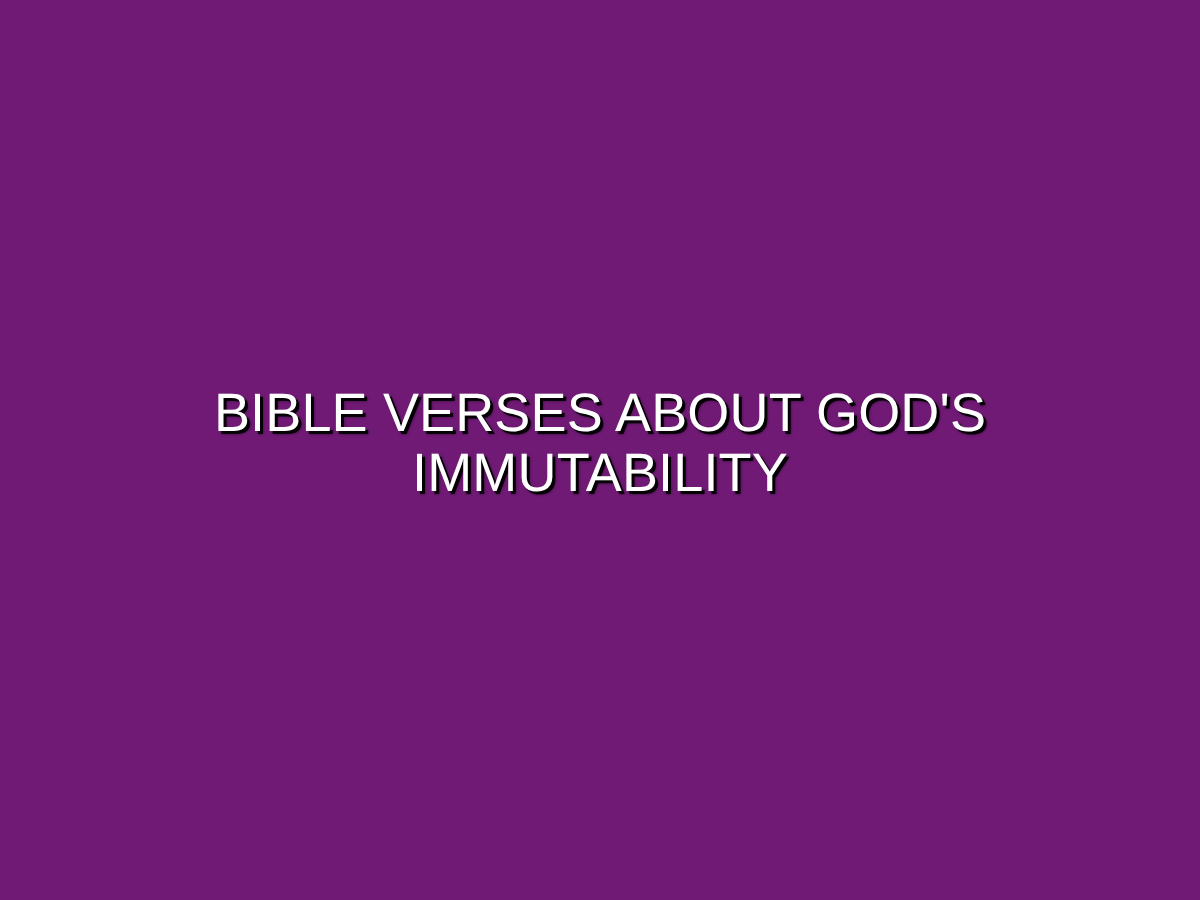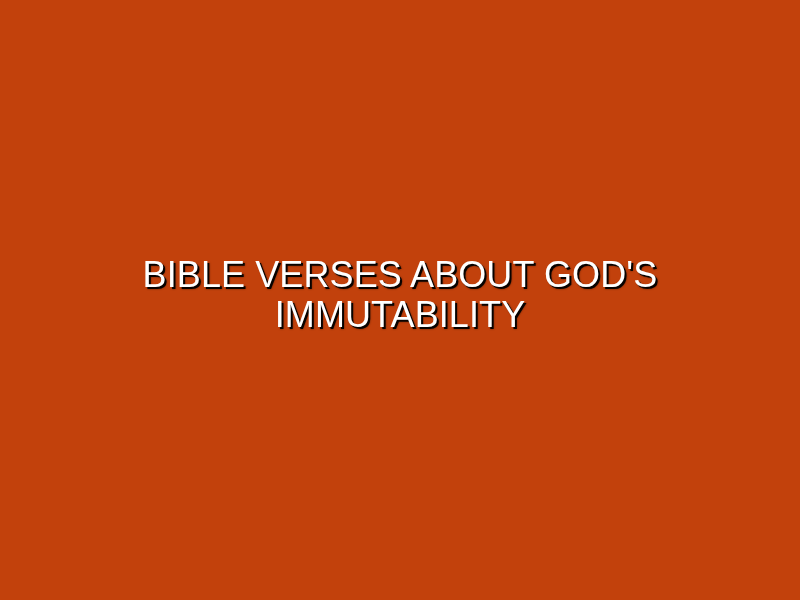--- a/index.html
+++ b/index.html
@@ -15,21 +15,21 @@
     font-family: "Liberation Sans", sans-serif;
     background: #03115e;
   }
 
   
   .slide {
     position: relative;
     box-sizing: border-box;
     width: 800px;
     height: 600px;
-    background-color: #c2410c;
+    background-color: #701a75;
     display: flex;
     align-items: center;
     justify-content: center;
   }
 
   
   .title-block {
     position: absolute;
     left: 0;
     right: 0;

